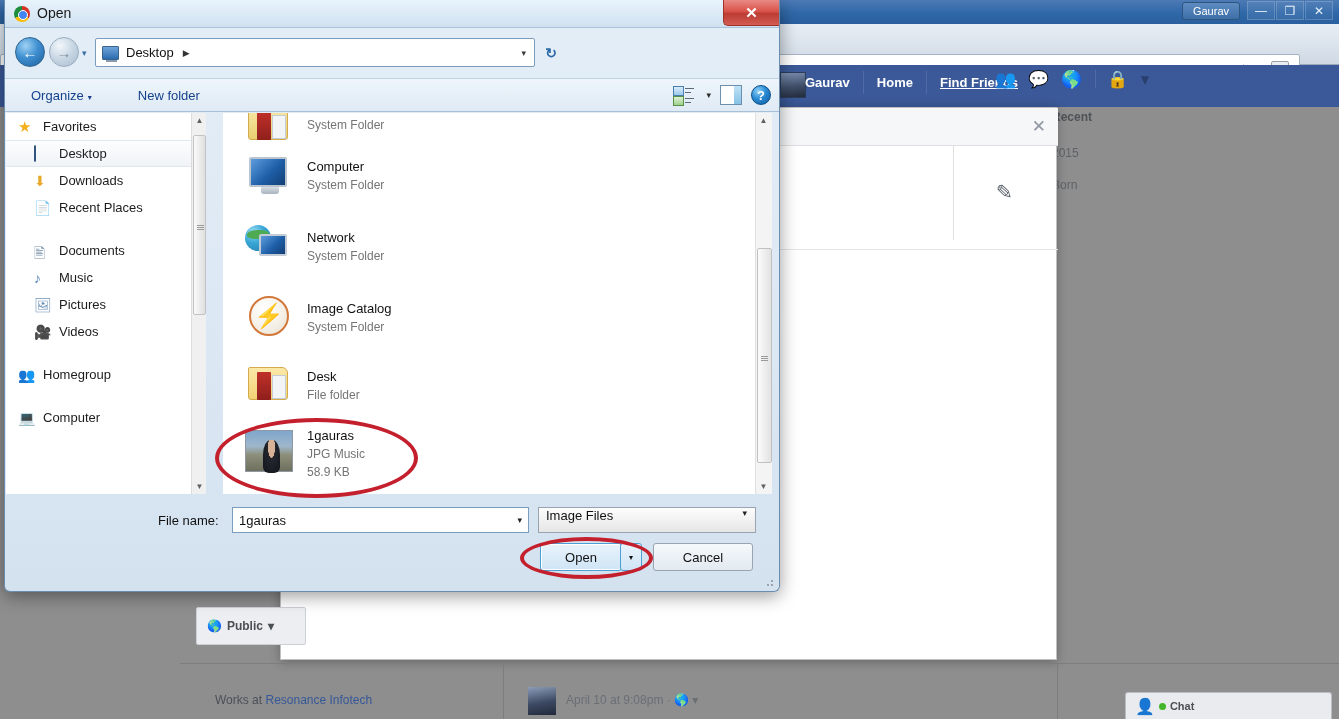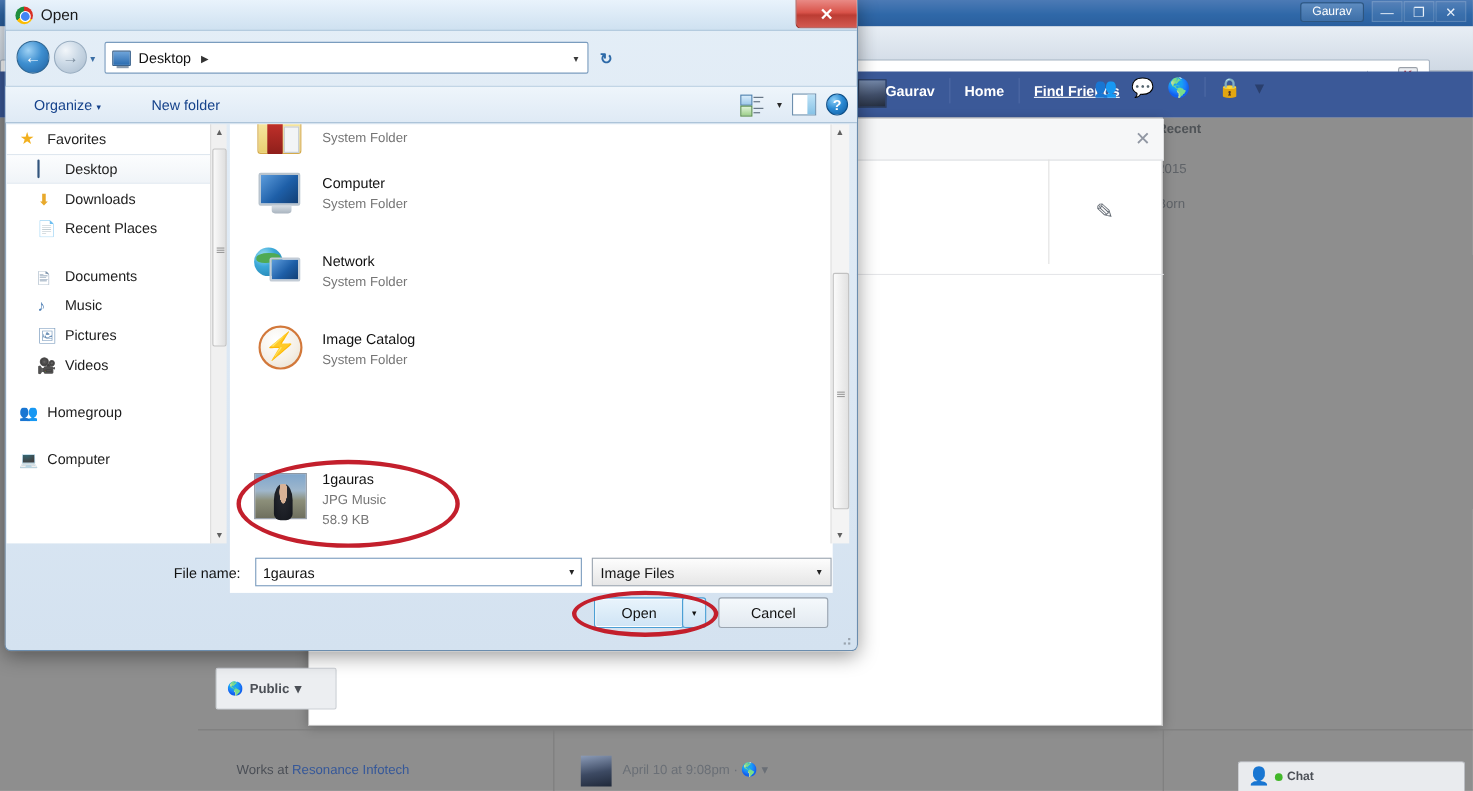--- a/index.html
+++ b/index.html
@@ -291,21 +291,21 @@
   .sb-thumb {
     position: absolute; left: 1px; top: 22px; width: 13px; height: 180px;
     background: linear-gradient(to right, #fafafa, #dfdfdf);
     border: 1px solid #c3c3c3; border-radius: 2px;
   }
   .sb-grip { position: absolute; left: 3px; top: 50%; width: 7px; height: 5px; }
   .sb-grip i { display: block; height: 1px; background: #9a9a9a; margin-bottom: 1px; }
 
   
   .dlg-filelist {
-    position: absolute; left: 204px; top: 113px; width: 548px; height: 426px;
+    position: absolute; left: 218px; top: 113px; width: 548px; height: 381px;
     background: #fff; overflow: hidden;
   }
   .fl-row { position: absolute; left: 0; display: flex; gap: 14px; padding-left: 22px; }
   .fl-icon { width: 48px; height: 48px; flex-shrink: 0; position: relative; }
   .fl-text { display: flex; flex-direction: column; justify-content: center; }
   .fl-name { font-size: 13px; color: #111; line-height: 19px; }
   .fl-sub { font-size: 12px; color: #757575; line-height: 18px; }
 
   .icon-computer {
     position: absolute; left: 4px; top: 6px; width: 38px; height: 30px;
@@ -380,21 +380,21 @@
   }
   .fn-input input {
     border: none; outline: none; flex: 1; font-size: 13px; color: #111;
     font-family: "Liberation Sans", sans-serif;
   }
   .fn-caret { font-size: 9px; color: #222; }
   .filter-select {
     position: absolute; left: 533px; top: 507px; width: 218px; height: 26px;
     background: linear-gradient(to bottom, #fdfdfd, #e6e6e6);
     border: 1px solid #9aa4af;
-    display: flex; align-items: center; padding: 0 7px;
+    display: flex; align-items: flex-start; padding: 0 7px;
     font-size: 13px; color: #111;
   }
   .filter-select .fn-caret { position: absolute; right: 8px; }
   .btn {
     position: absolute; top: 543px; height: 28px;
     background: linear-gradient(to bottom, #f5f9fc, #e2e9f0);
     border: 1px solid #9aa4af; border-radius: 3px;
     font-size: 13px; color: #111;
     display: flex; align-items: center; justify-content: center;
   }
@@ -637,20 +637,29 @@
           <span class="icon-catalog">
               <span>⚡</span>
             </span>
         </span>
         <span class="fl-text">
           <span class="fl-name">Image Catalog</span>
           <span class="fl-sub">System Folder</span>
         </span>
       </div>
 
+      <div class="fl-row" style="top:248px">
+        <span class="fl-icon">
+            <span class="icon-folder-desk"></span>
+          </span>
+        <span class="fl-text">
+          <span class="fl-name">Desk</span>
+          <span class="fl-sub">File folder</span>
+        </span>
+      </div>
 
       <div class="fl-row" style="top:313px">
         <span class="fl-icon">
             <span class="icon-photo-thumb"></span>
           </span>
         <span class="fl-text">
           <span class="fl-name">1gauras</span>
           <span class="fl-sub">JPG Music</span>
           <span class="fl-sub">58.9 KB</span>
         </span>

